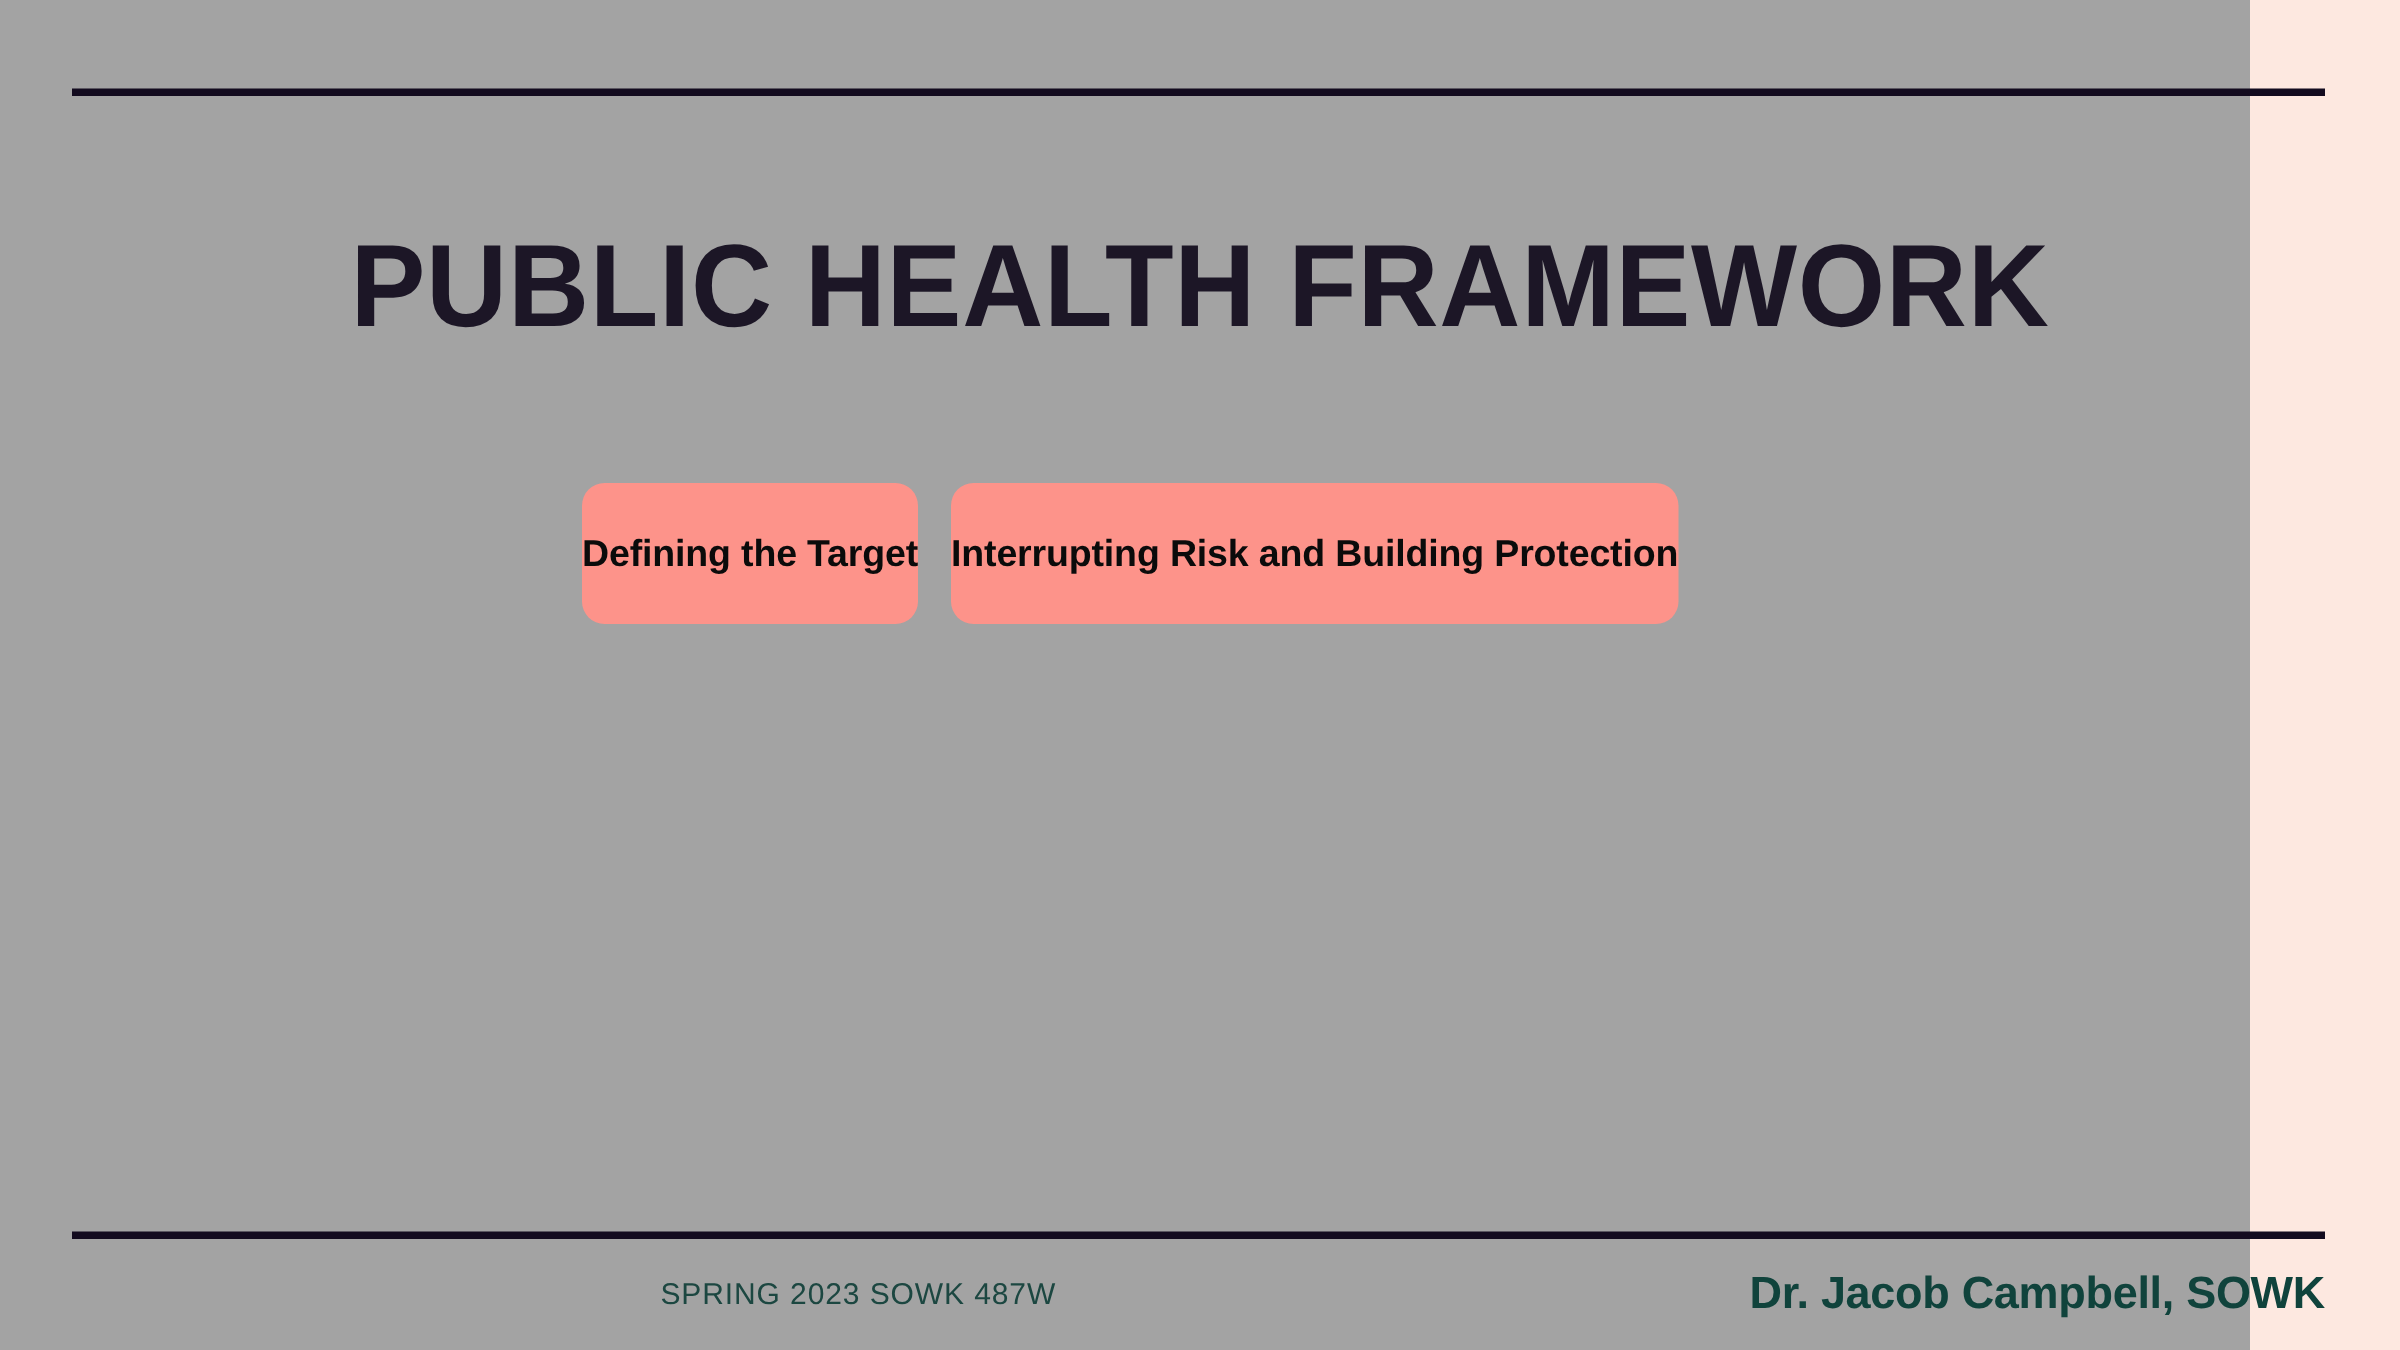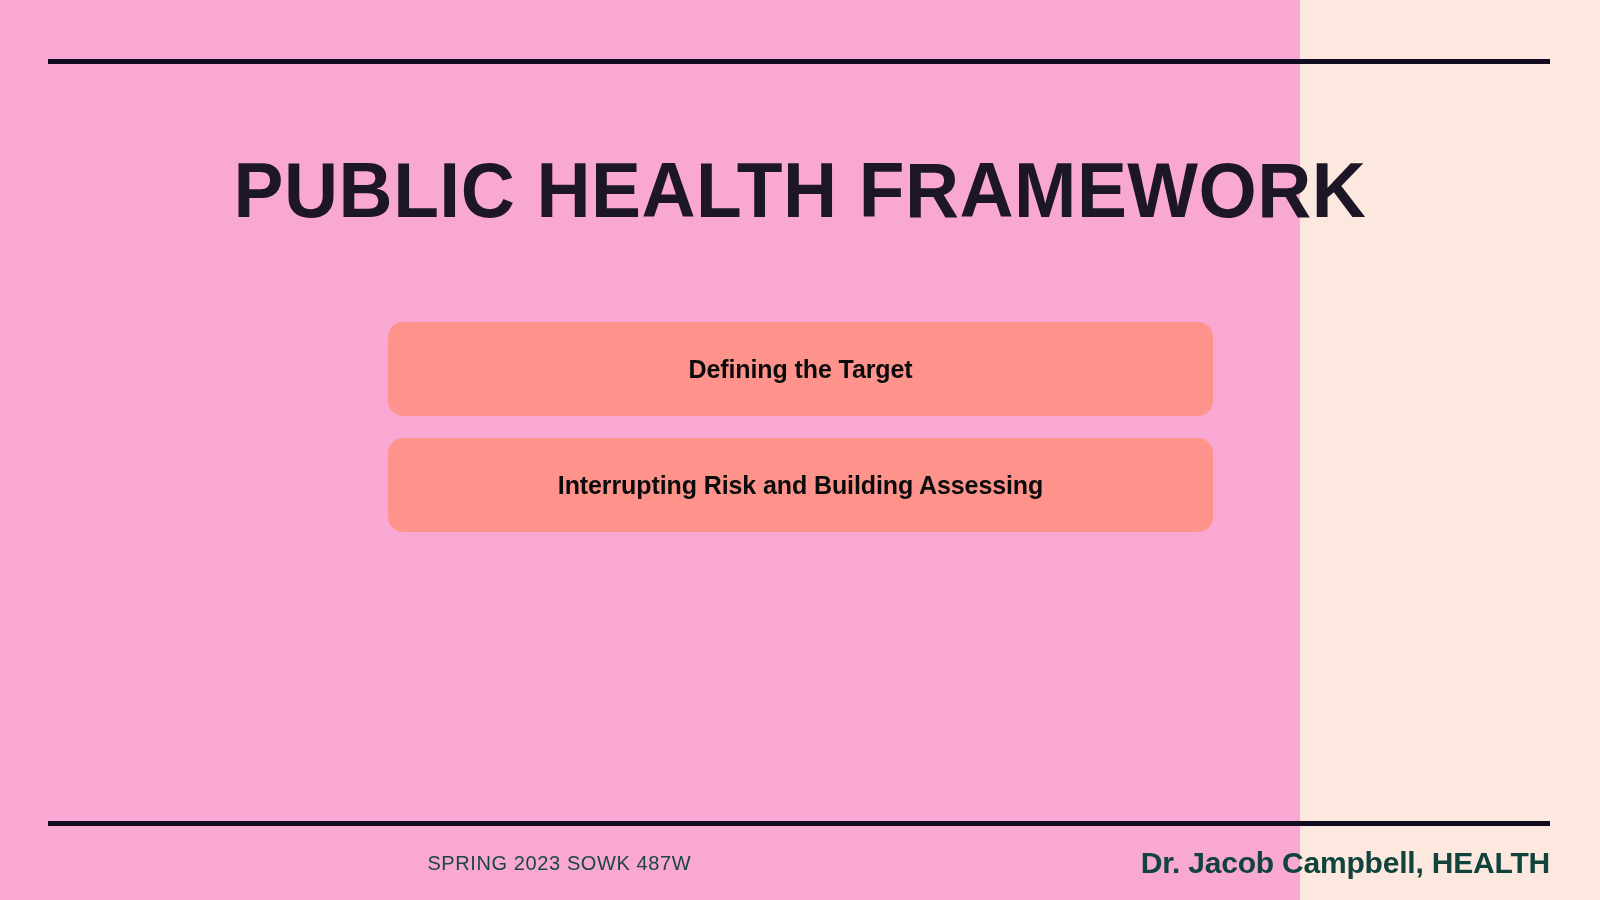--- a/index.html
+++ b/index.html
@@ -9,23 +9,23 @@
   body {
     width: 1600px;
     height: 900px;
     background: #fde8e0;
     font-family: "Liberation Sans", sans-serif;
     overflow: hidden;
   }
 
   .slide {
     position: relative;
-    width: 1300px;
+    width: 1500px;
     height: 900px;
-    background: #f9a8d4;
+    background: #a3a3a3;
     box-sizing: border-box;
   }
 
   
   .rule {
     position: absolute;
     left: 48px;
     width: 1502px;
     height: 5px;
     background: #130b1f;
@@ -51,21 +51,20 @@
     transform-origin: center center;
   }
 
   
   .bars {
     position: absolute;
     top: 322px;
     left: 388px;
     width: 825px;
     display: flex;
-    flex-direction: column;
     gap: 22px;
   }
   .bar {
     position: relative;
     height: 94px;
     background: #fd938a;
     border-radius: 15px;
     display: flex;
     align-items: center;
     justify-content: center;
@@ -122,26 +121,26 @@
   <h1 class="title">PUBLIC HEALTH FRAMEWORK</h1>
 
   <div class="bars">
 
     <div class="bar">
       <span class="bar-label">Defining the Target</span>
     </div>
 
 
     <div class="bar">
-      <span class="bar-label">Interrupting Risk and Building Assessing</span>
+      <span class="bar-label">Interrupting Risk and Building Protection</span>
     </div>
 
 
   </div>
 
   <div class="rule rule-bottom"></div>
 
   <div class="footer">
     <div class="footer-left">SPRING 2023 SOWK 487W</div>
-    <div class="footer-center">Dr. Jacob Campbell, HEALTH</div>
+    <div class="footer-center">Dr. Jacob Campbell, SOWK</div>
   </div>
 
 </div>
 
 </body></html>

